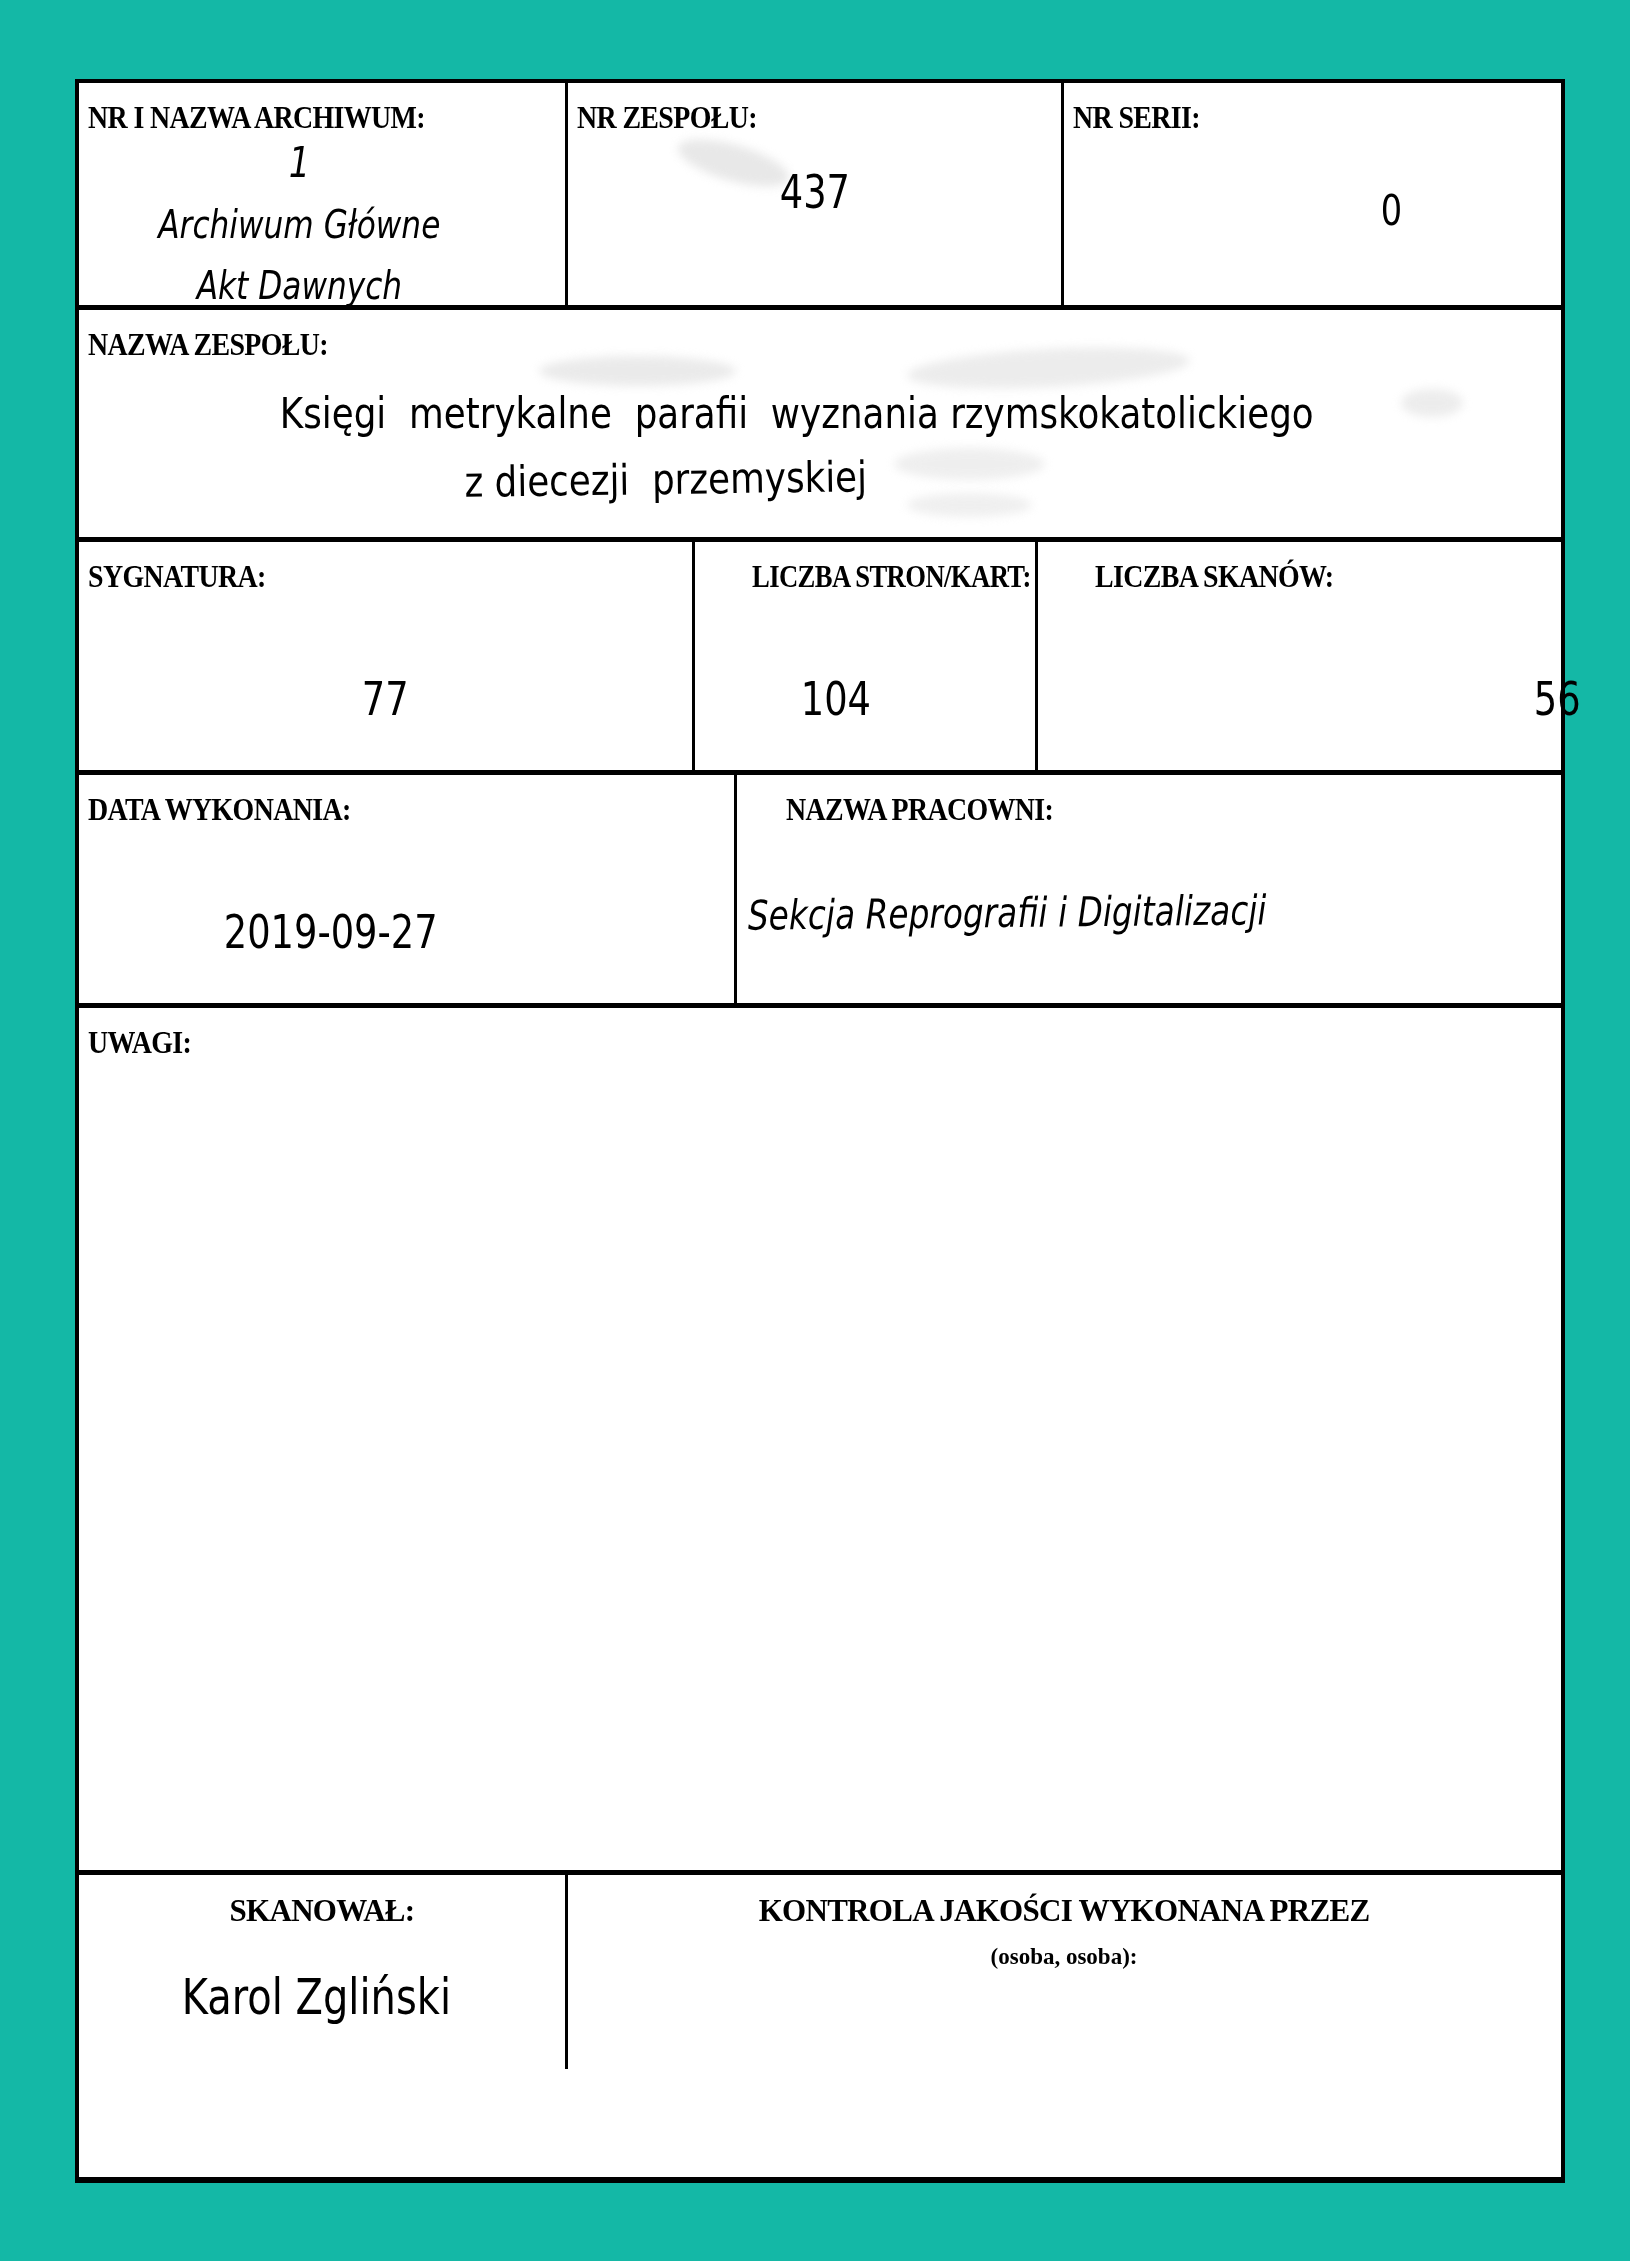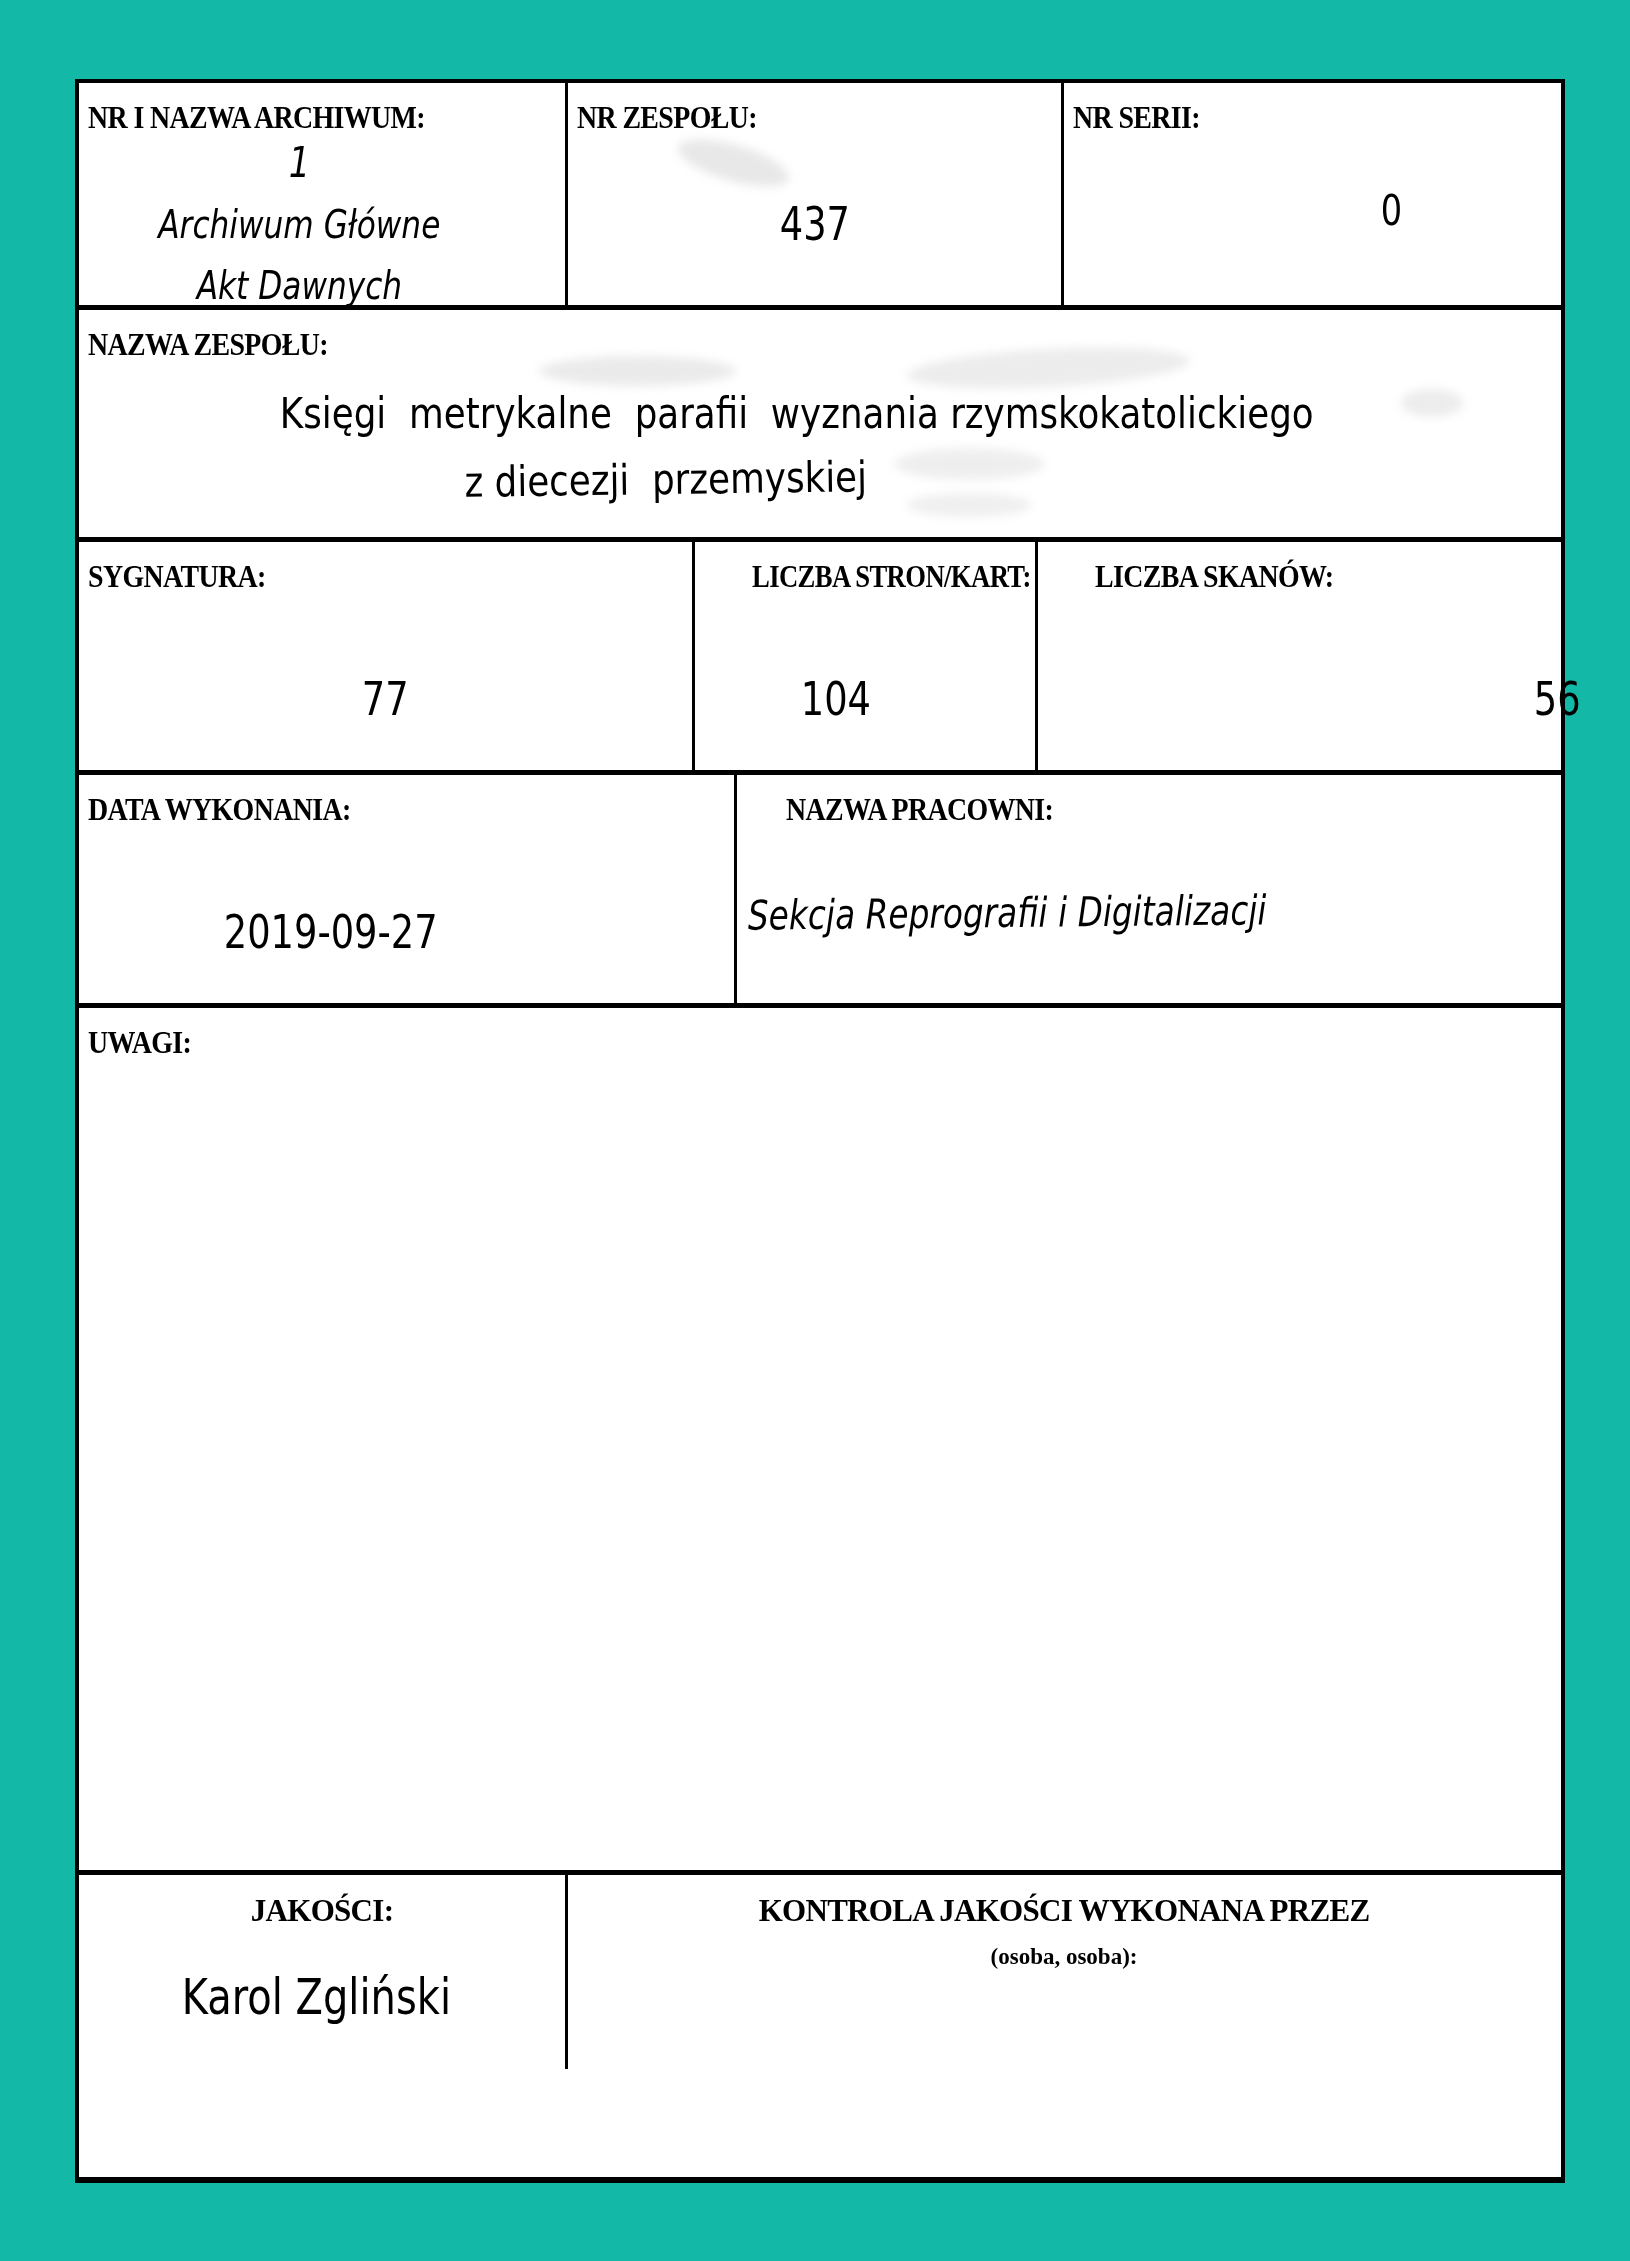--- a/index.html
+++ b/index.html
@@ -121,21 +121,21 @@
         <div class="label">NR I NAZWA ARCHIWUM:</div>
         <div class="stack" style="top:49px; line-height:61px; transform:translateX(-23px);">
           <div class="line" style="font-size:42px;"><span class="fill it">1</span></div>
           <div class="line" style="font-size:39px;"><span class="fill it">Archiwum Główne</span></div>
           <div class="line" style="font-size:39px;"><span class="fill it">Akt Dawnych</span></div>
         </div>
       </div>
       <div class="cell" style="width:496px;">
         <div class="label">NR ZESPOŁU:</div>
         <div class="artifact" style="left:108px; top:62px; width:115px; height:36px; background:#dcdcdc; opacity:.65; transform:rotate(16deg);"></div>
-        <div class="value-line" style="top:114px; font-size:46px;"><span class="fill">437</span></div>
+        <div class="value-line" style="top:82px; font-size:46px;"><span class="fill">437</span></div>
       </div>
       <div class="cell last" style="width:496px;">
         <div class="label">NR SERII:</div>
         <div class="value-line" style="top:103px; font-size:42px; transform:translateX(79px);"><span class="fill">0</span></div>
       </div>
     </div>
 
     <div class="row" style="height:232px;">
       <div class="cell last" style="width:1481px;">
         <div class="label">NAZWA ZESPOŁU:</div>
@@ -179,21 +179,21 @@
 
     <div class="row" style="height:867px;">
       <div class="cell last" style="width:1481px;">
         <div class="label">UWAGI:</div>
         <div class="value-line" style="top:79px; font-size:39px;"><span class="fill"></span></div>
       </div>
     </div>
 
     <div class="row last" style="height:194px;">
       <div class="cell" style="width:489px;">
-        <div class="label-centered" style="top:18px;">JAKOŚCI:</div>
+        <div class="label-centered" style="top:18px;">SKANOWAŁ:</div>
         <div class="value-line" style="top:93px; font-size:50px; transform:translateX(-6px);"><span class="fill">Karol Zgliński</span></div>
       </div>
       <div class="cell last" style="width:992px;">
         <div class="label-centered" style="top:18px;">KONTROLA JAKOŚCI WYKONANA PRZEZ</div>
         <div class="sublabel" style="top:69px;">(osoba, osoba):</div>
         <div class="value-line" style="top:112px; font-size:39px;"><span class="fill"></span></div>
       </div>
     </div>
 
   </div>

